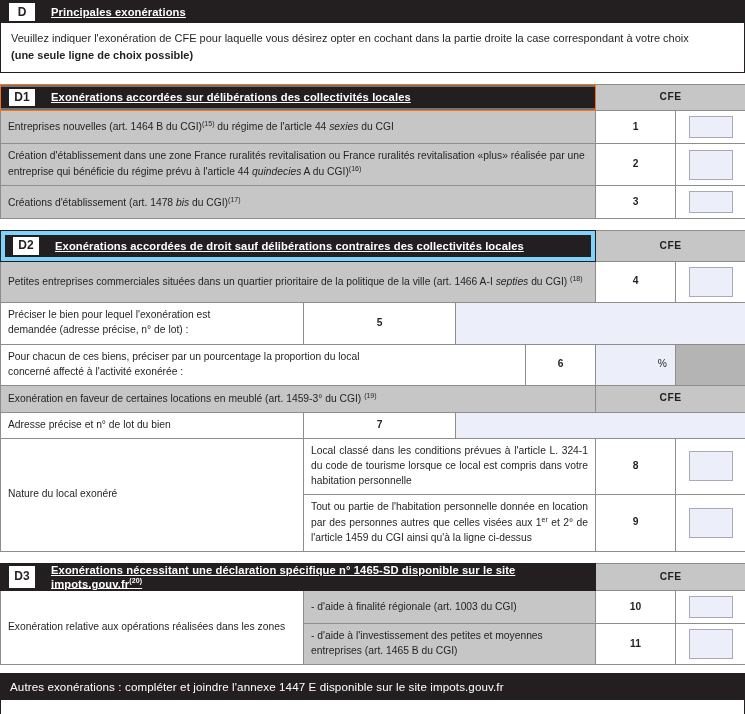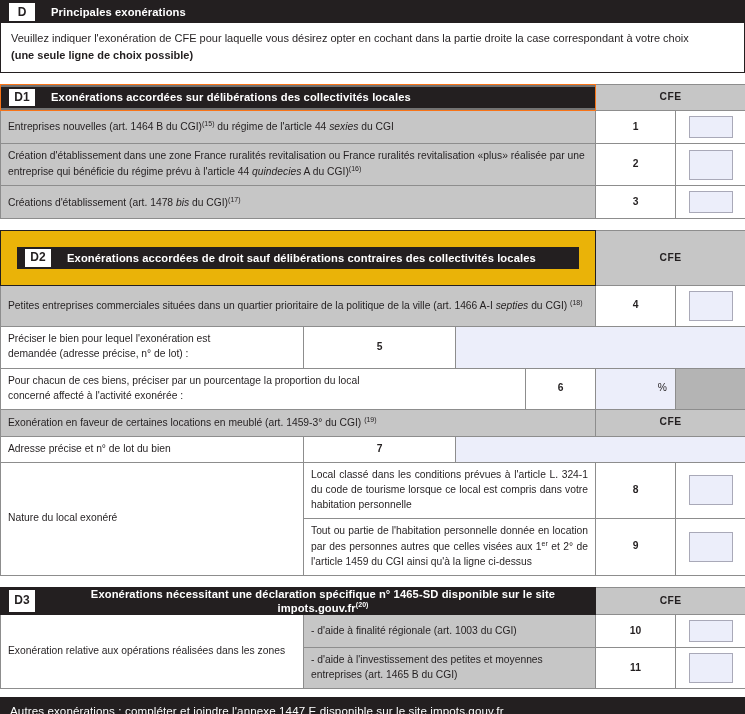--- a/index.html
+++ b/index.html
@@ -22,20 +22,21 @@
     color: #ffffff;
     display: flex;
     align-items: stretch;
     min-height: 22px;
   }
   .blackbar-inner {
     display: flex;
     align-items: center;
     flex: 1 1 auto;
     padding-left: 6px;
+    text-decoration: underline;
   }
   .badge {
     background: #ffffff;
     color: #231f20;
     font-weight: bold;
     font-size: 12px;
     width: 26px;
     min-width: 26px;
     display: flex;
     align-items: center;
@@ -207,21 +208,21 @@
       <col style="width:303px">
         <col style="width:152px">
         <col style="width:70px">
       <col style="width:70px">
         <col style="width:80px">
         <col style="width:70px">
     </colgroup>
 
     <tbody>
         <tr>
-      <td colspan="4" style="padding:16px;border:1px solid #231f20;background:#eab308;">
+      <td colspan="4" style="padding:4px;border:1px solid #231f20;background:#7dd3fc;">
         <div class="blackbar" style="min-height:21px">
           <div class="badge">D2</div>
           <div class="blackbar-inner">
             <span class="barlabel">Exonérations accordées de droit sauf délibérations contraires des collectivités locales</span>
           </div>
         </div>
       </td>
       <td class="cfehead" colspan="2">CFE</td>
     </tr>
 
@@ -295,21 +296,21 @@
   <table class="tbl">
     <colgroup>
       <col style="width:303px">
         <col style="width:292px">
         <col style="width:80px">
         <col style="width:70px">
     </colgroup>
 
     <tbody>
         <tr>
-      <td colspan="2" style="padding:0;border:1px solid #231f20;background:#231f20;text-align:center;">
+      <td colspan="2" style="padding:0;border:1px solid #231f20;background:#231f20;">
         <div class="blackbar" style="min-height:21px">
           <div class="badge">D3</div>
           <div class="blackbar-inner">
             <span class="barlabel"><span>Exonérations nécessitant une déclaration spécifique n° 1465-SD disponible sur le site impots.gouv.fr</span><sup class="sup">(20)</sup></span>
           </div>
         </div>
       </td>
       <td class="cfehead" colspan="2">CFE</td>
     </tr>
 

